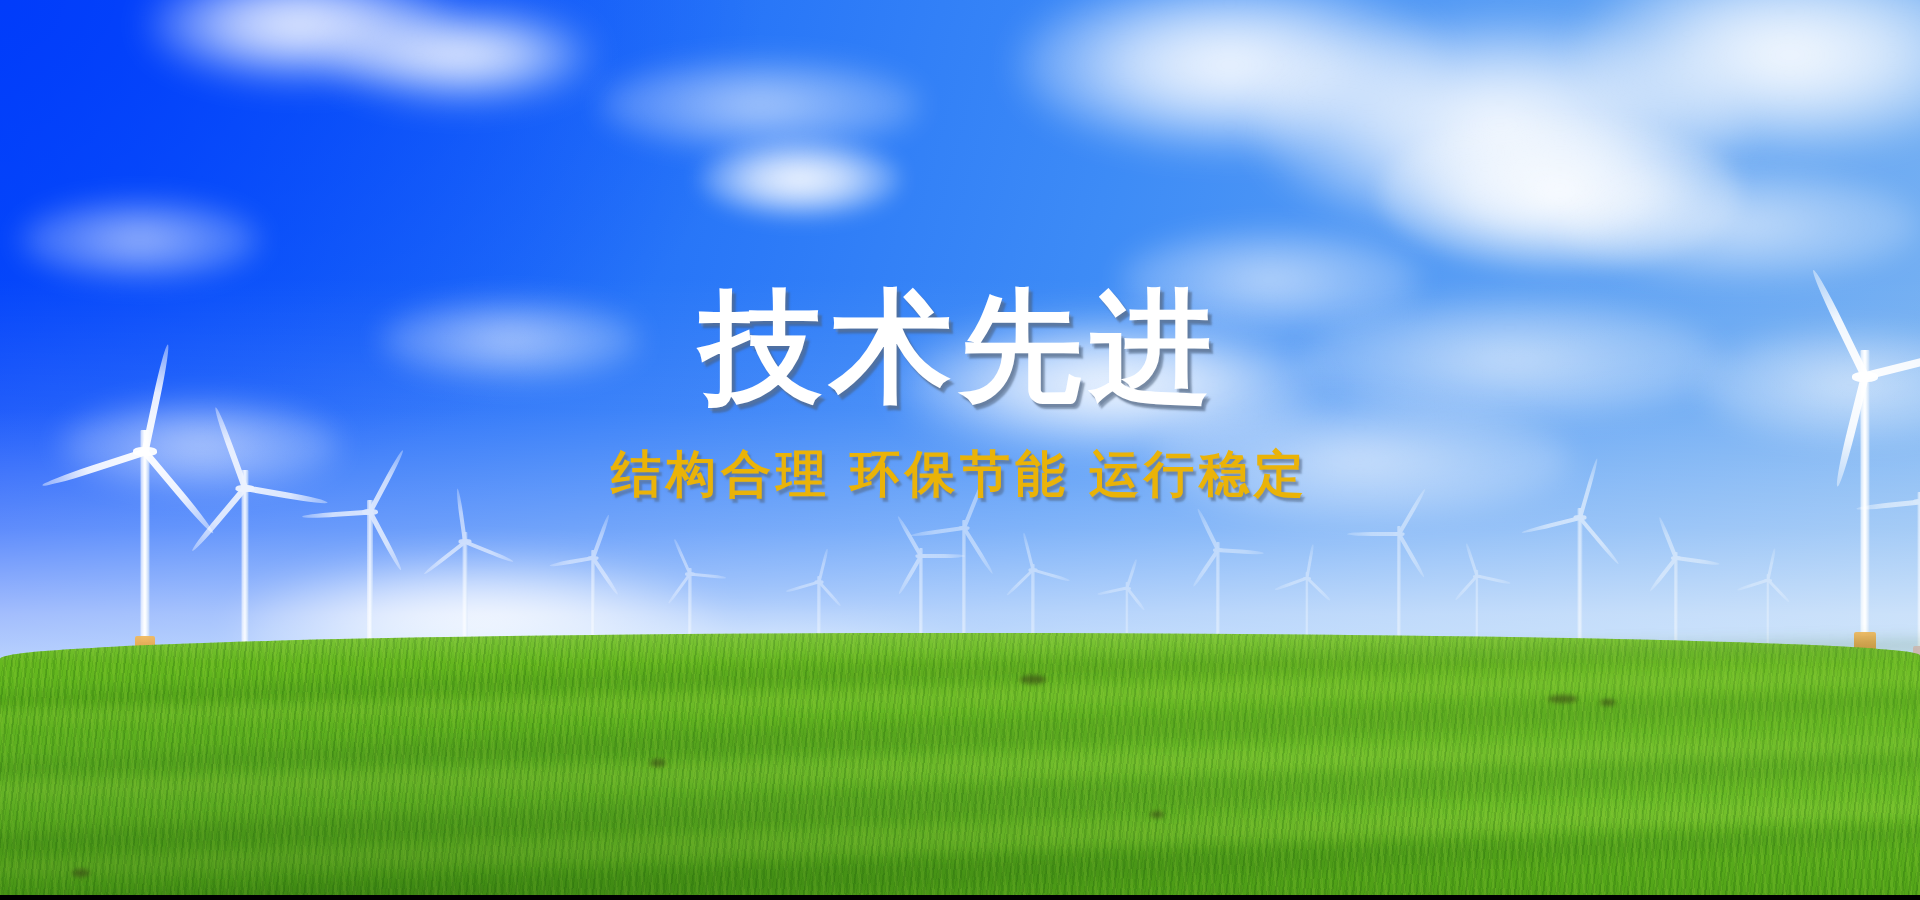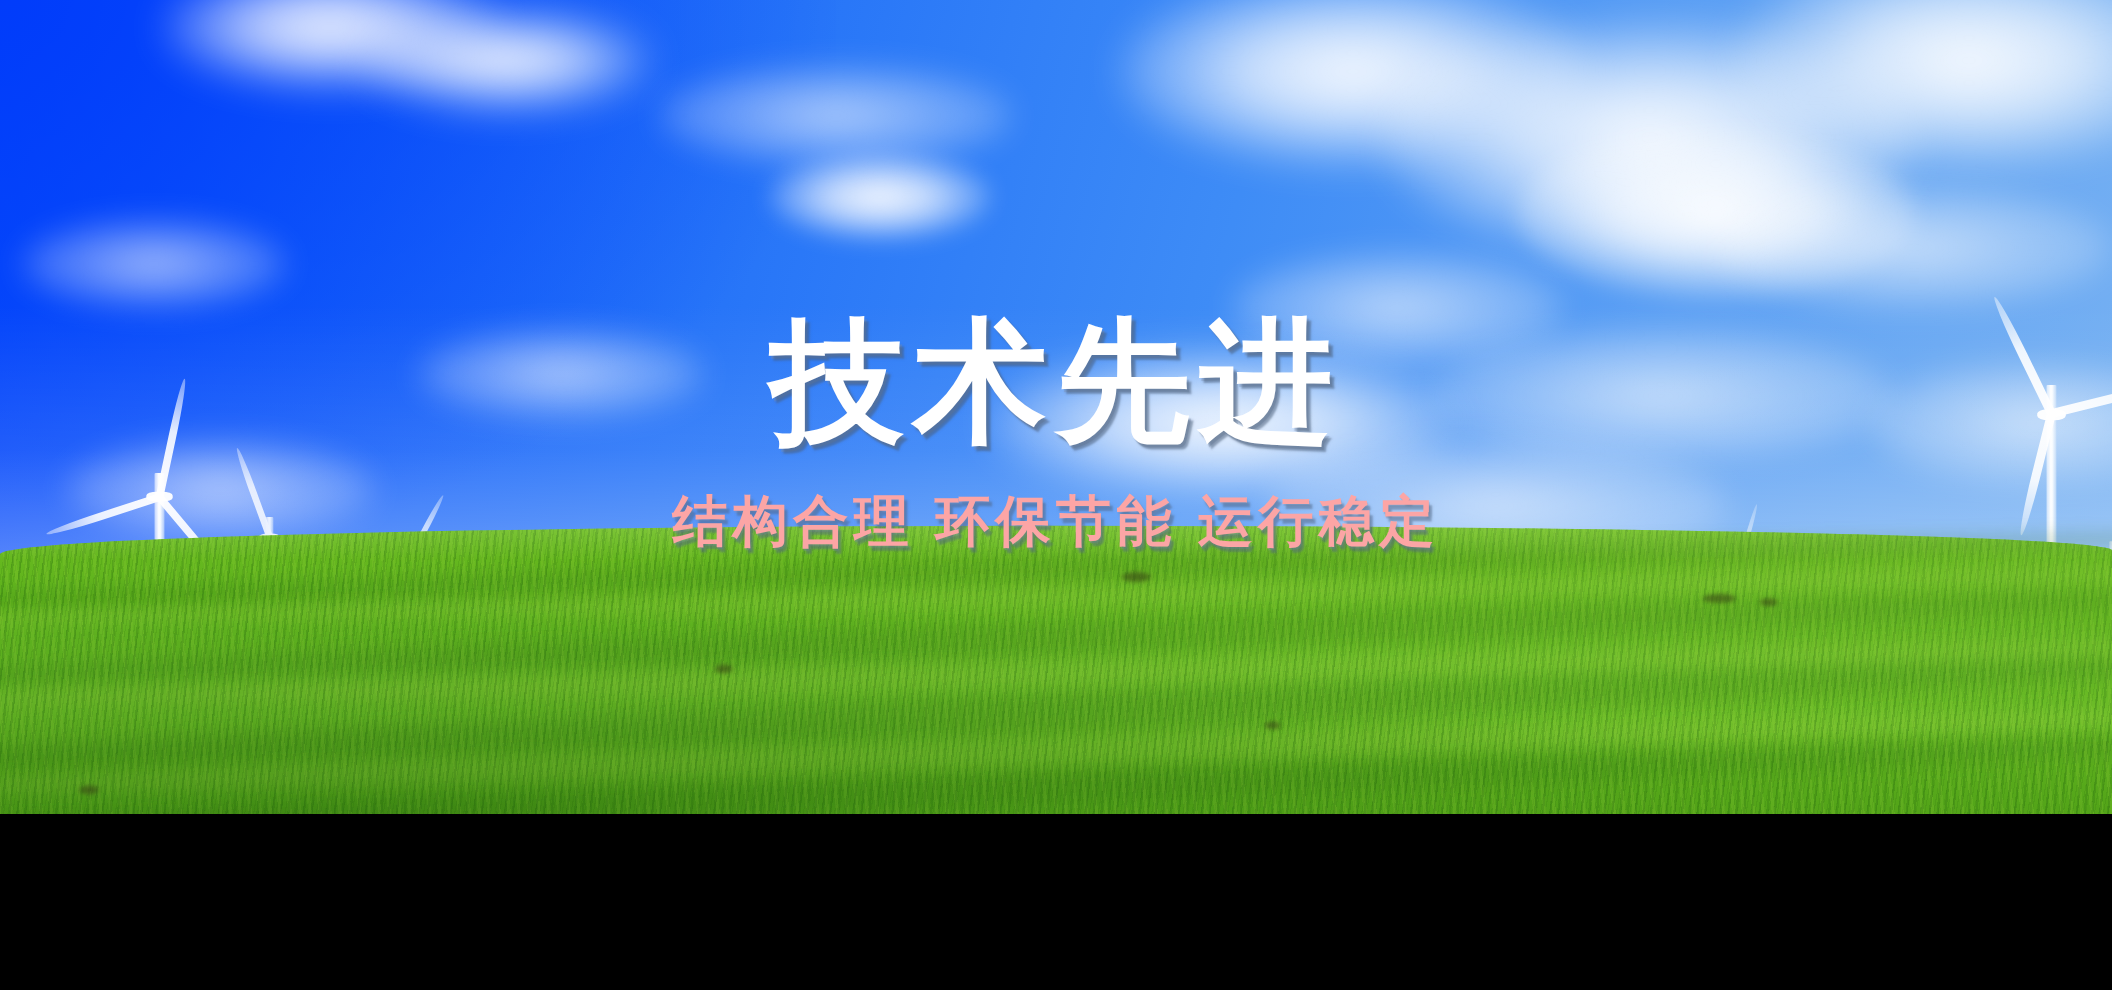--- a/index.html
+++ b/index.html
@@ -2,21 +2,21 @@
 <html><head>
 <meta charset="utf-8">
 <title>Banner</title>
 <style>
   html,body{margin:0;padding:0;background:#000;}
   body{font-family:"Liberation Sans","DejaVu Sans",sans-serif;}
 
   #banner{
     position:relative;
     width:1920px;
-    height:740px;
+    height:895px;
     overflow:hidden;
   }
 
   
   .sky{
     position:absolute; left:0; top:0; width:1920px; height:660px;
     background:
       linear-gradient(105deg,
         rgba(5,70,250,1) 0%,
         rgba(18,92,250,1) 14%,
@@ -175,21 +175,21 @@
     text-shadow:
       4px 5px 2px rgba(72,92,120,0.55),
       2px 3px 1px rgba(120,140,170,0.45);
   }
   .subhead{
     position:absolute; left:0; top:446px; width:1920px;
     text-align:center;
     font-size:50px;
     line-height:1.12;
     font-weight:bold;
-    color:#fca5a5;
+    color:#eab308;
     letter-spacing:5px;
     text-shadow:
       3px 4px 2px rgba(78,100,128,0.52),
       1px 2px 1px rgba(130,150,180,0.42);
   }
   .tagline{
     position:absolute; left:0; top:525px; width:1920px;
     text-align:center;
     font-size:28px;
     line-height:1.2;

